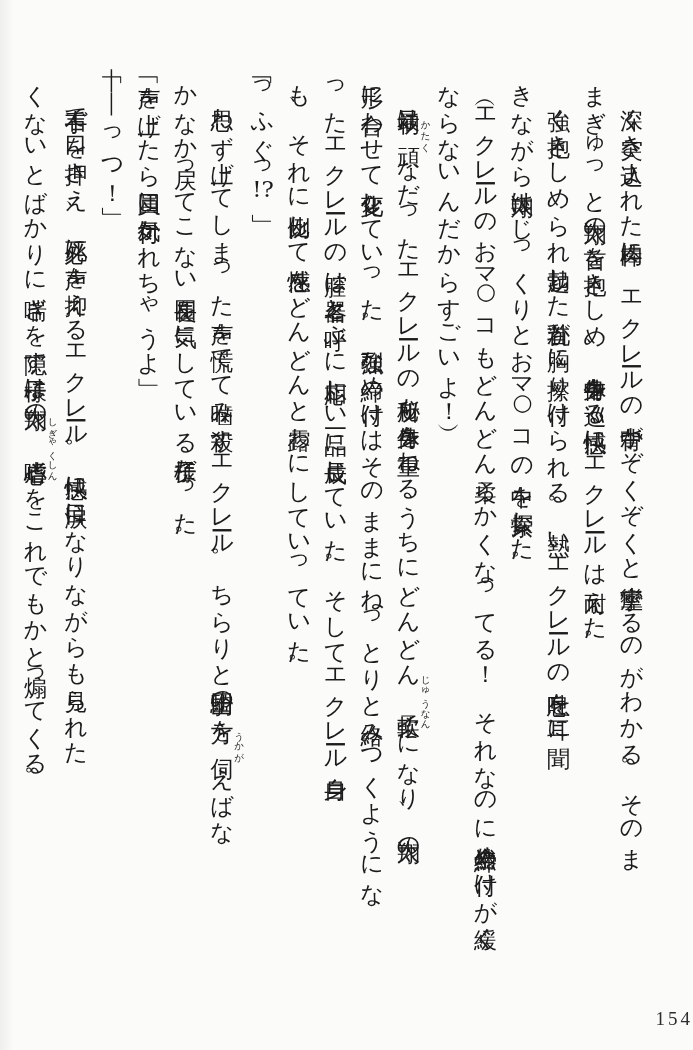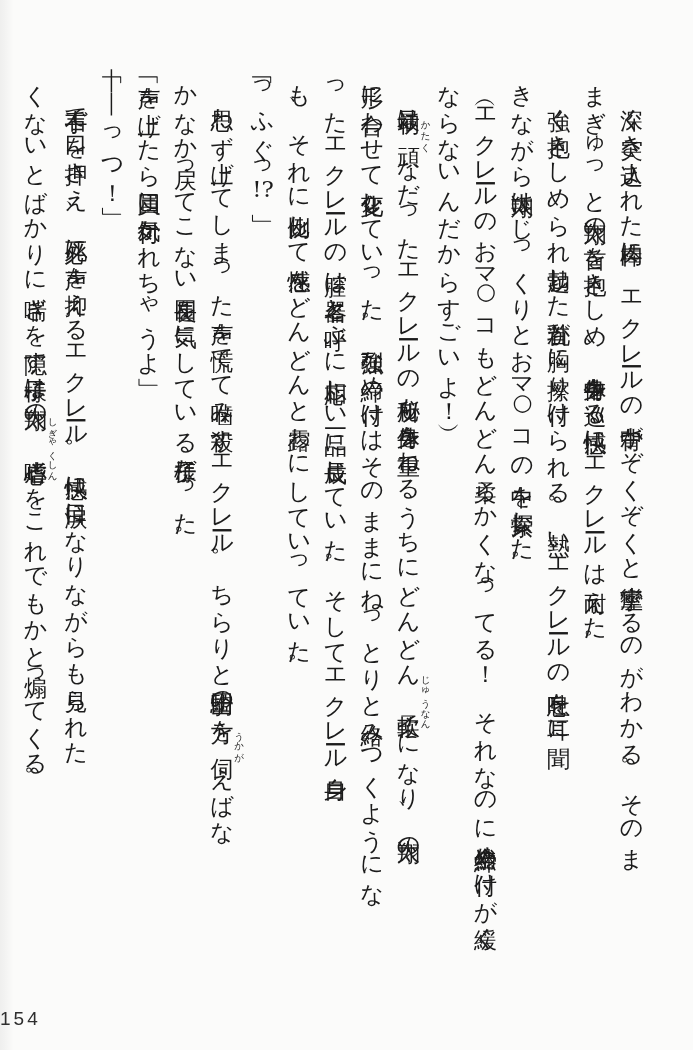--- a/index.html
+++ b/index.html
@@ -59,22 +59,22 @@
   }
   .tcy {
     text-combine-upright: all;
     -webkit-text-combine: horizontal;
   }
   .page-number {
     position: absolute;
     left: 0;
     right: 0;
     bottom: 20px;
-    text-align: left;
-    font-family: Liberation Sans, sans-serif;
+    text-align: right;
+    font-family: Liberation Serif, serif;
     font-size: 19px;
     letter-spacing: 3px;
     color: #2e2e2e;
   }
 </style>
 </head>
 <body>
 
 <div class="page" style="background: rgb(251, 251, 250);">
   <main class="text-area" style="color: rgb(27, 27, 27);">

